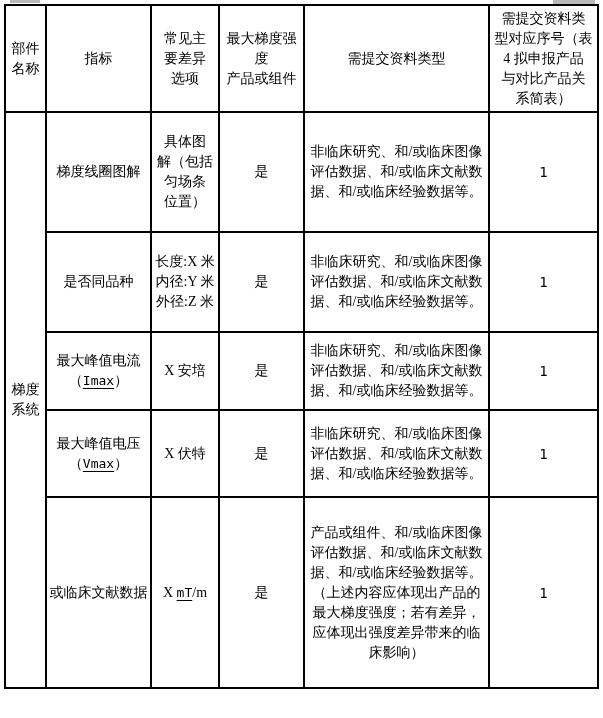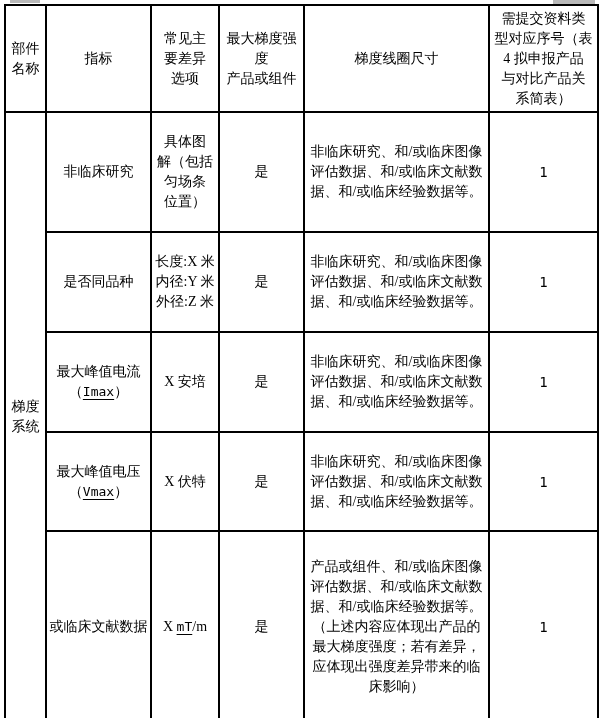--- a/index.html
+++ b/index.html
@@ -39,22 +39,22 @@
     font-size: 14px;
     line-height: 20px;
     font-weight: normal;
     white-space: pre-line;
     padding: 2px;
     overflow: hidden;
   }
   .h-row { height: 107px; }
   .r1 { height: 120px; }
   .r2 { height: 100px; }
-  .r3 { height: 100px; }
-  .r4 { height: 99px;  }
+  .r3 { height: 78px; }
+  .r4 { height: 87px;  }
   .r5 { height: 191px; }
 
   td.c-mat {
     text-align: justify;
     text-justify: inter-character;
     padding: 4px 5px;
   }
   td.c-opt-left {
     text-align: left;
     padding-left: 6px;
@@ -92,32 +92,32 @@
     <tbody>
       <tr class="h-row">
         <th>部件
 名称</th>
         <th>指标</th>
         <th>常见主
 要差异
 选项</th>
         <th>最大梯度强度
 产品或组件</th>
-        <th>梯度线圈尺寸</th>
+        <th>需提交资料类型</th>
         <th>需提交资料类
 型对应序号（表
 4 拟申报产品
 与对比产品关
 系简表）</th>
       </tr>
 
       <tr class="r1">
         <td rowspan="5">梯度
 系统</td>
-        <td class="c-ind">非临床研究</td>
+        <td class="c-ind">梯度线圈图解</td>
         <td class="c-opt">具体图
 解（包括
 匀场条
 位置）</td>
         <td class="c-same">是</td>
         <td class="c-mat">非临床研究、和/或临床图像评估数据、和/或临床文献数据、和/或临床经验数据等。</td>
         <td class="c-ser">1</td>
       </tr>
 
       <tr class="r2">

